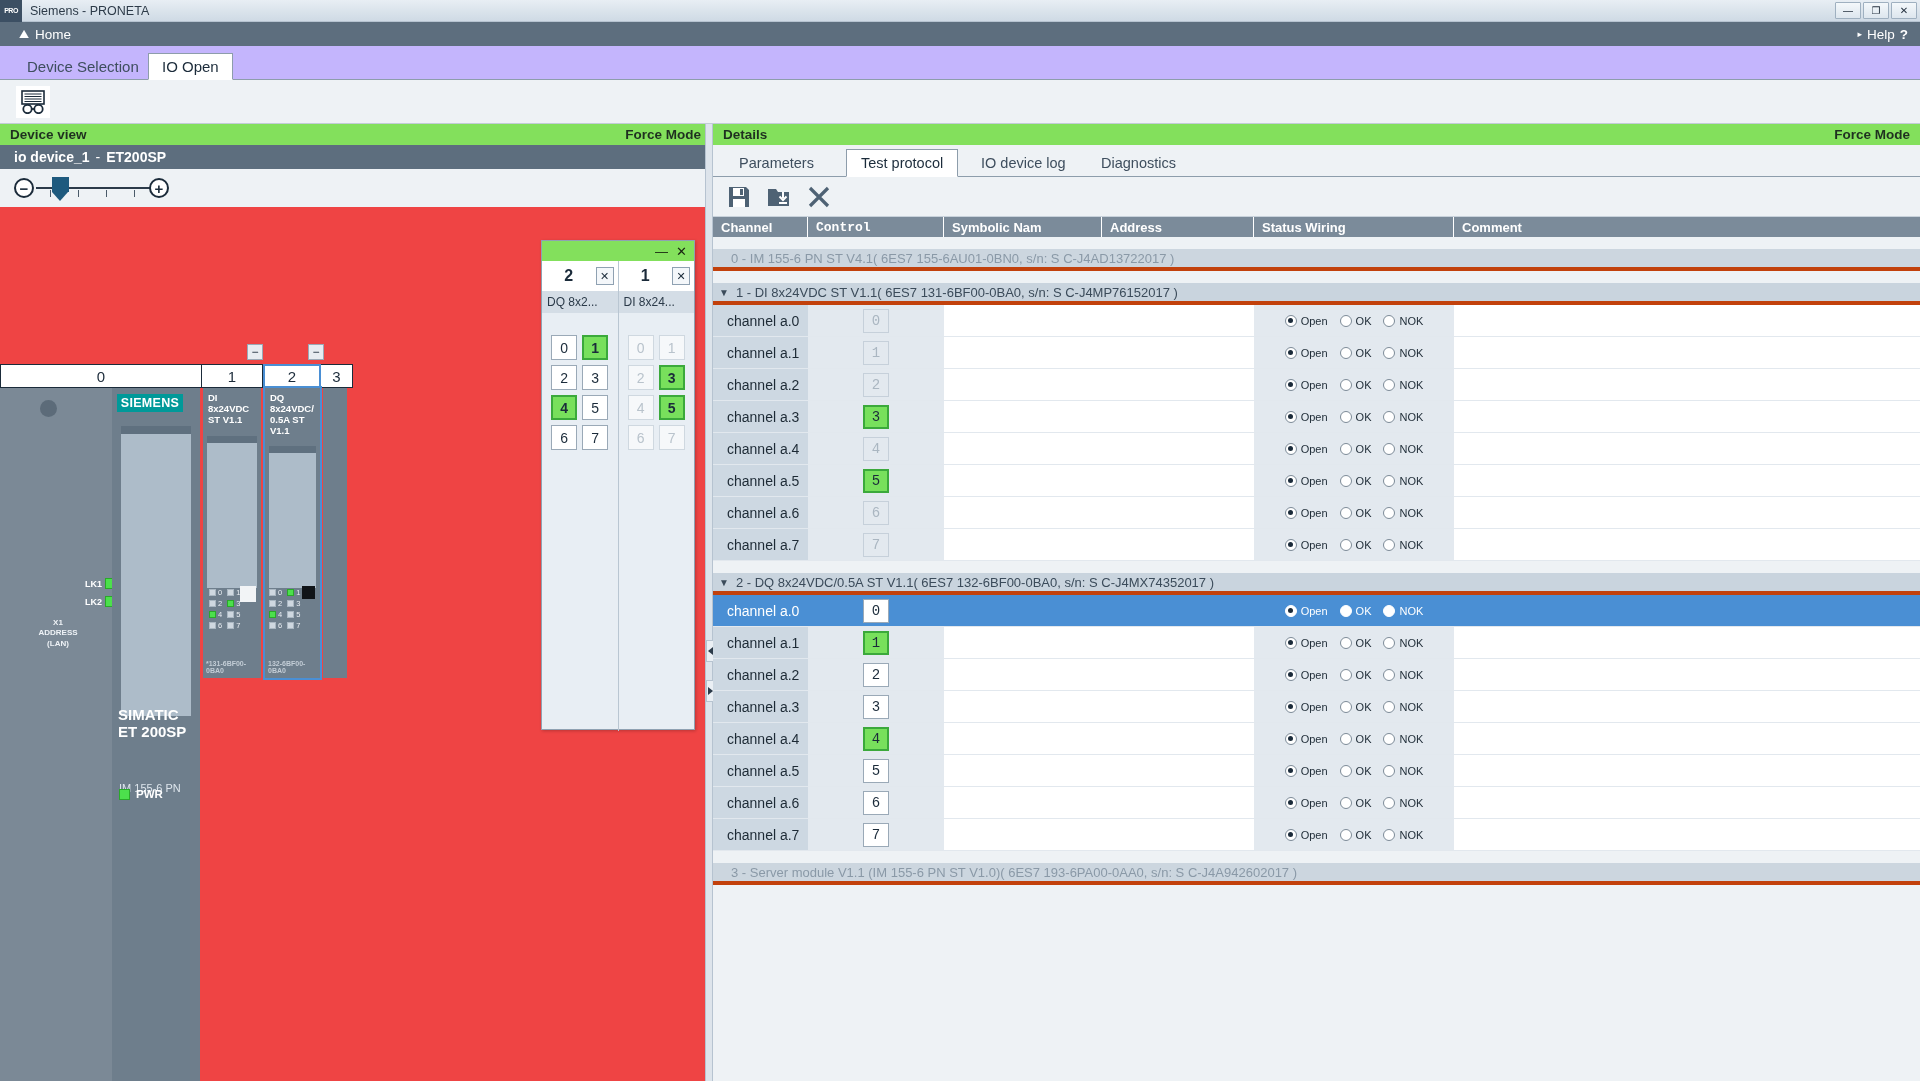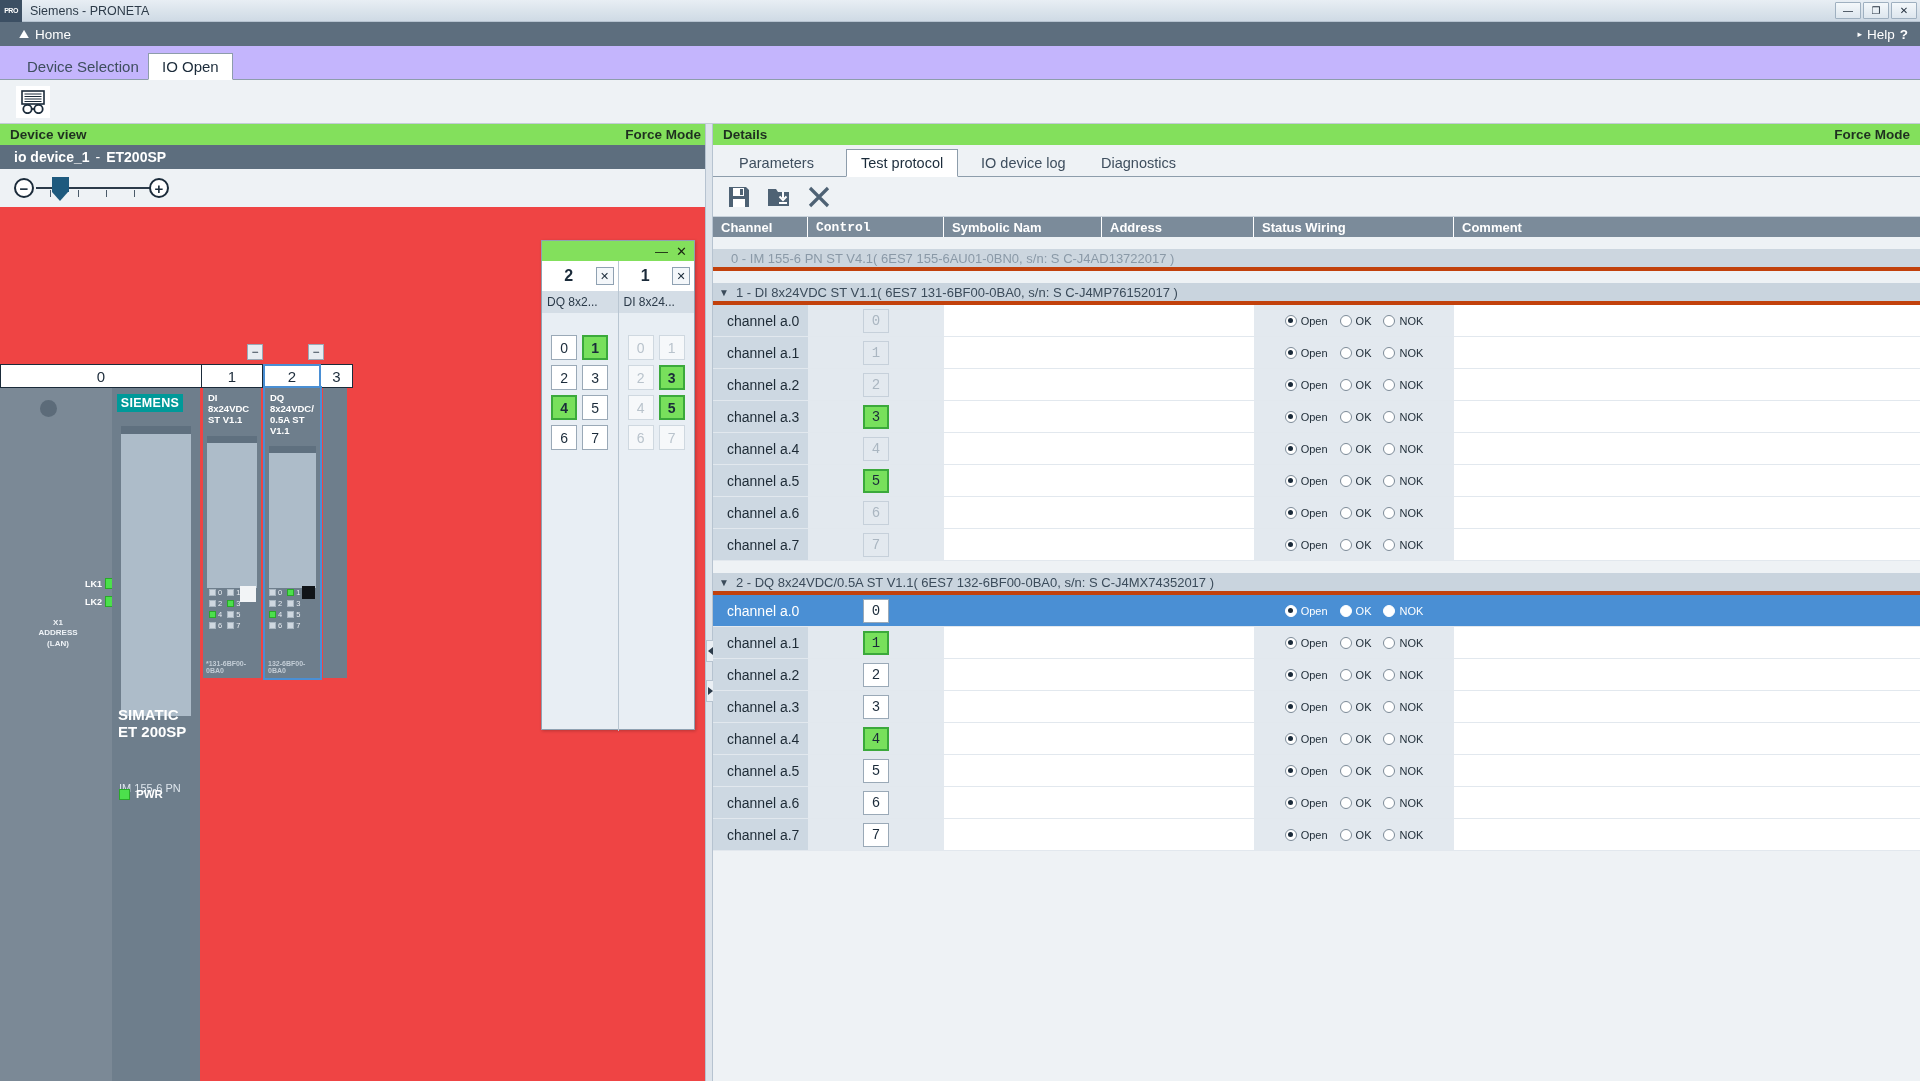--- a/index.html
+++ b/index.html
@@ -1032,17 +1032,18 @@
             </span>
           <span class="rad">
               <em></em>
               <i style="font-style:normal">NOK</i>
             </span>
         </span>
       </div>
       <div class="cell c-comment"></div>
     </div>
 
+    <div class="grp muted">3 - Server module V1.1 (IM 155-6 PN ST V1.0)( 6ES7 193-6PA00-0AA0, s/n: S C-J4A942602017 )</div>
 
     <div class="tablefill" style="height:200px;"></div>
   </div>
 
 </div>
 
 </body></html>

